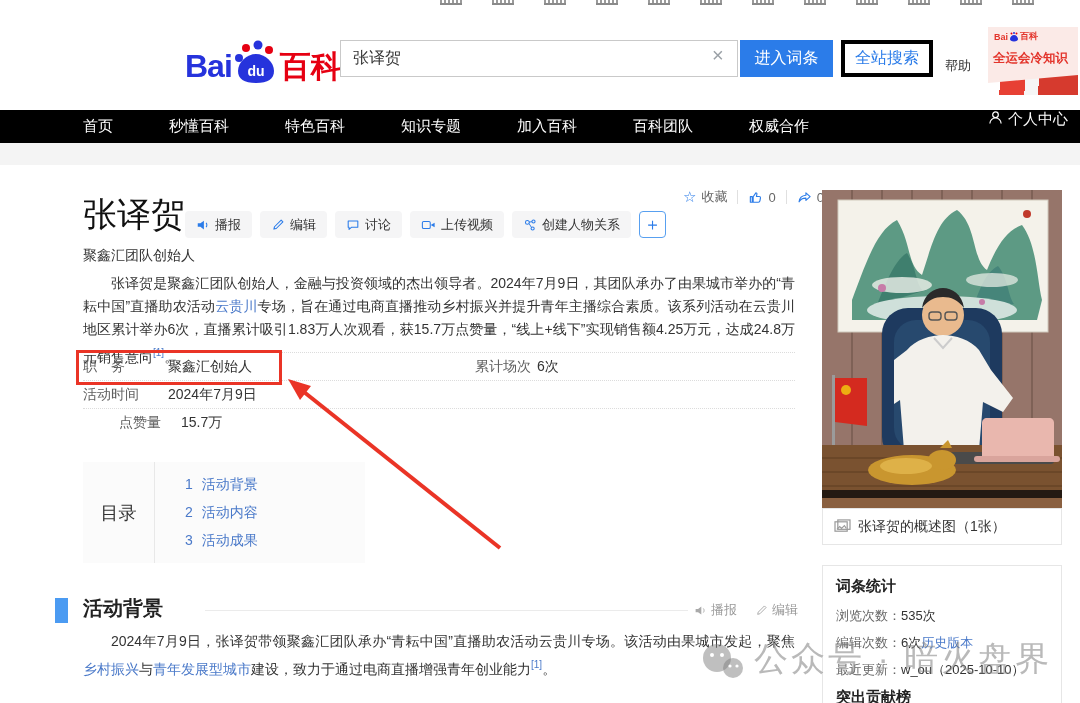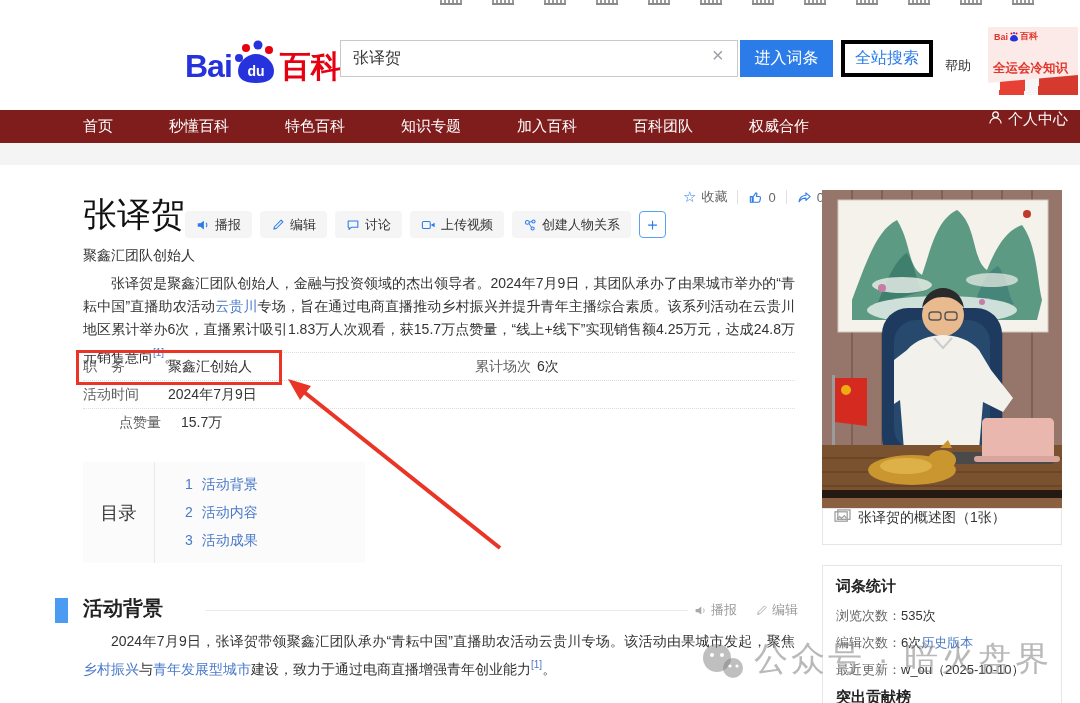--- a/index.html
+++ b/index.html
@@ -20,27 +20,27 @@
         padding:0 34px 0 12px;font-size:16px;color:#333;outline:none;font-family:inherit}
   .clear-x{position:absolute;left:712px;top:45px;color:#9aa0a6;font-size:20px;line-height:1;cursor:pointer}
   .btn-enter{position:absolute;left:740px;top:40px;width:93px;height:37px;background:#2b7ce9;color:#fff;
         font-size:16px;border:none;display:flex;align-items:center;justify-content:center;cursor:pointer}
   .btn-site{position:absolute;left:841px;top:40px;width:92px;height:37px;background:#fff;border:4px solid #000000;
         color:#2b7ce9;font-size:16px;display:flex;align-items:center;justify-content:center;cursor:pointer}
   .help{position:absolute;left:945px;top:57px;font-size:13px;color:#333;cursor:pointer}
   .promo{position:absolute;left:988px;top:27px;width:90px;height:68px;background:#fbeae7;overflow:hidden;cursor:pointer}
   .promo-logo{display:flex;align-items:center;gap:1px;padding:3px 0 0 6px;font-size:9px;font-weight:bold}
   .promo-logo .p-bai{color:#e3342b}.promo-logo .p-bk{color:#e3342b}
-  .promo-title{color:#e3342b;font-size:12.5px;font-weight:bold;padding-left:5px;margin-top:17px;white-space:nowrap}
+  .promo-title{color:#e3342b;font-size:12.5px;font-weight:bold;padding-left:5px;margin-top:7px;white-space:nowrap}
   .promo-sub{color:#333;font-size:10px;padding-left:5px;margin-top:15px;white-space:nowrap}
   .promo-stripes{position:absolute;bottom:-4px;left:-6px;right:-6px;height:20px;transform:rotate(-5deg);
         background:linear-gradient(100deg,#fff 18%,#e74034 18% 42%,#f6f6f6 42% 55%,#d63a2e 55% 100%)}
 
   
-  .mainnav{position:absolute;top:110px;left:0;width:100%;height:33px;background:#7f1d1d;
+  .mainnav{position:absolute;top:110px;left:0;width:100%;height:33px;background:#000000;
         display:flex;align-items:center;padding-left:83px;gap:56px}
   .nav-item{color:#fff;font-size:15px;white-space:nowrap;cursor:pointer}
   .user-center{position:absolute;right:12px;top:0;height:33px;display:flex;align-items:flex-start;gap:5px;
         color:#fff;font-size:15px;cursor:pointer}
   .grayband{position:absolute;top:143px;left:0;width:100%;height:22px;background:#f4f4f4}
   .card{position:absolute;top:165px;left:55px;right:0;bottom:0;background:#fff}
 
   
   .social{position:absolute;left:683px;top:188px;display:flex;align-items:center;gap:10px;font-size:13px;color:#666}
   .social .sep{width:1px;height:14px;background:#e0e0e0}
@@ -81,21 +81,21 @@
   .sec-title{position:absolute;left:83px;top:595px;font-size:20px;color:#222}
   .sec-line{position:absolute;left:205px;top:610px;width:483px;border-top:1px solid #ebebeb}
   .sec-tools{position:absolute;left:694px;top:601px;display:flex;gap:18px;color:#999;font-size:13px;align-items:center}
   .sec-tools .grp{display:flex;align-items:center;gap:4px;cursor:pointer}
   .para2{position:absolute;left:83px;top:630px;width:712px;font-size:14px;line-height:23px;color:#333;
         text-indent:2em;text-align:justify}
 
   
   .photo{position:absolute;left:822px;top:190px;width:240px;height:318px}
   .caption{position:absolute;left:822px;top:508px;width:240px;height:37px;border:1px solid #e6e6e6;
-        display:flex;align-items:flex-start;gap:7px;padding-left:11px;font-size:14px;color:#333;background:#fff;cursor:pointer}
+        display:flex;align-items:center;gap:7px;padding-left:11px;font-size:14px;color:#333;background:#fff;cursor:pointer}
   .stats{position:absolute;left:822px;top:565px;width:240px;height:139px;border:1px solid #e6e6e6;background:#fff;
         padding:11px 0 0 13px;font-size:13px}
   .stats-title{font-size:15px;font-weight:bold;color:#222;margin-bottom:11px}
   .stat-row{display:flex;margin-bottom:9px;color:#666}
   .stat-val{color:#333}
   .history{color:#4a79c9;cursor:pointer}
   .contrib{font-size:15px;font-weight:bold;color:#222;margin-top:3px}
 
   
   .watermark{position:absolute;left:700px;top:636px;display:flex;align-items:flex-end;gap:8px;z-index:60;pointer-events:none}

